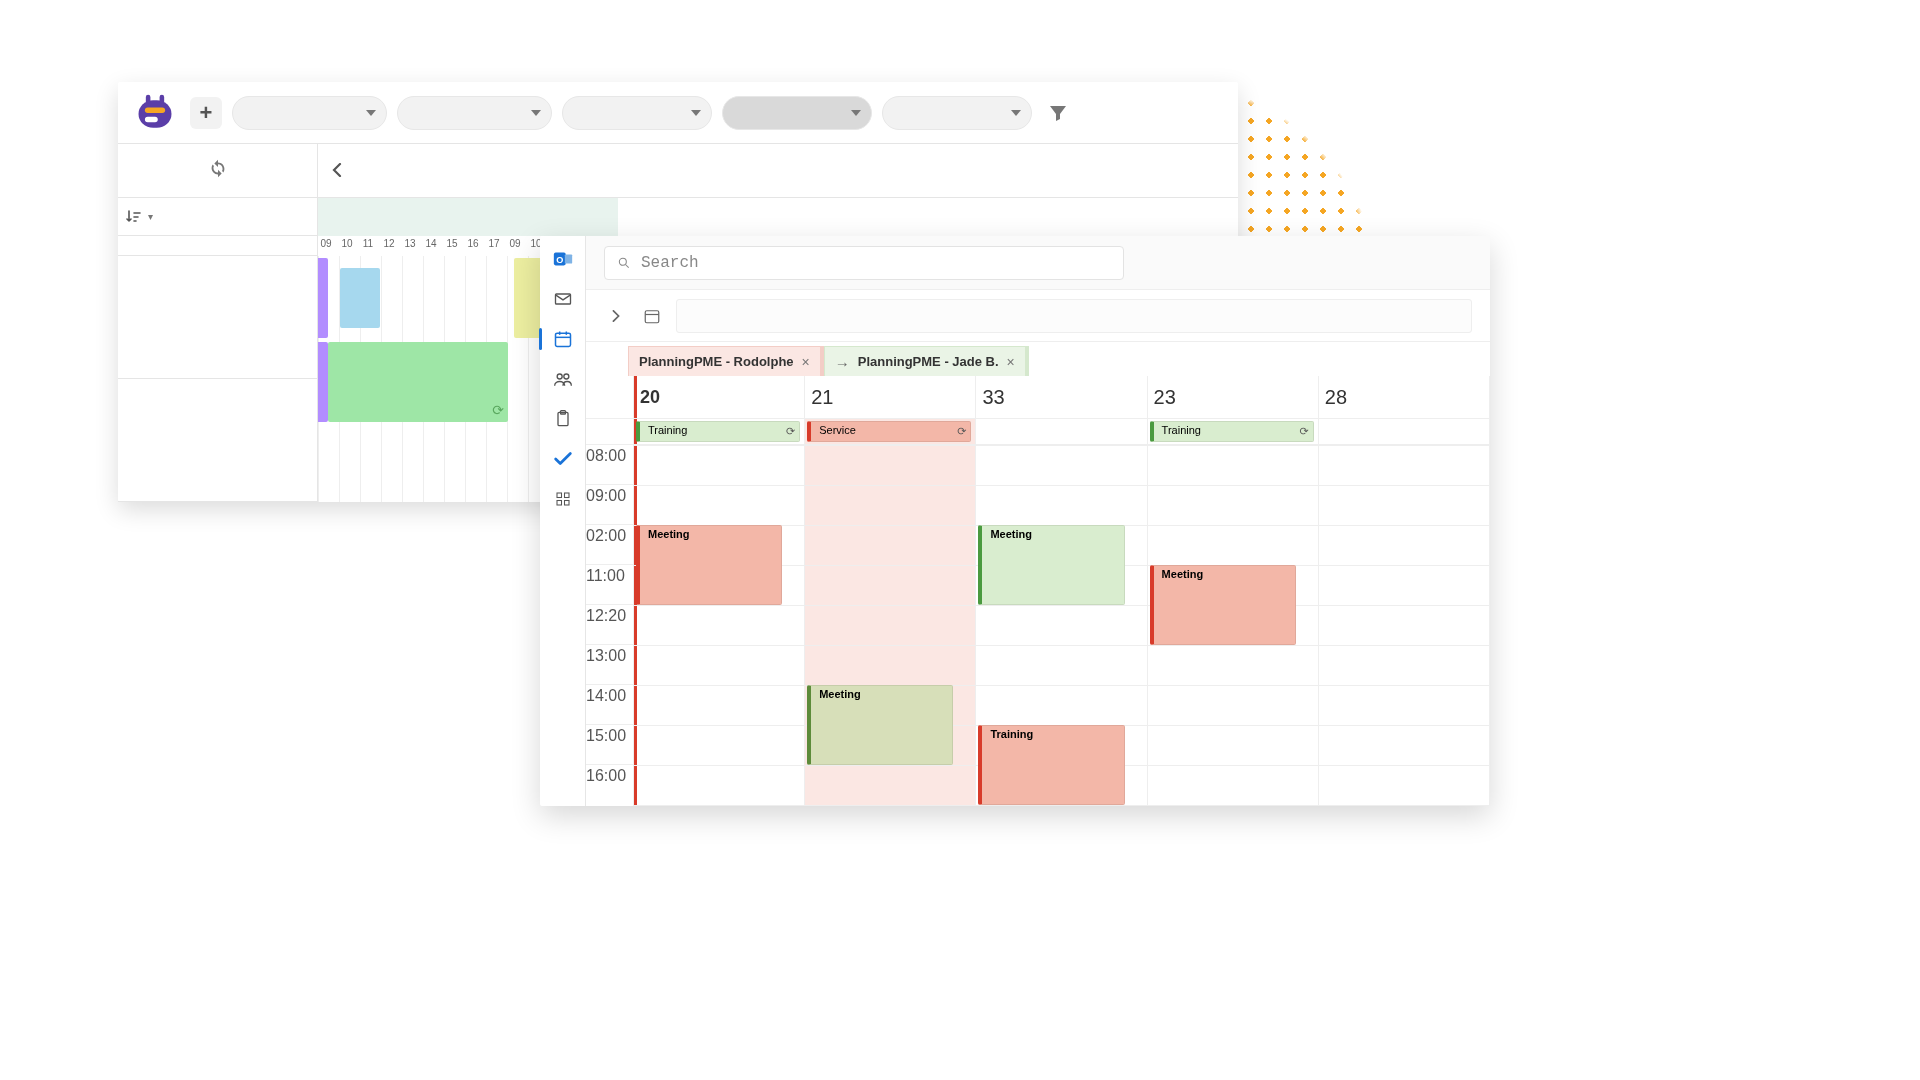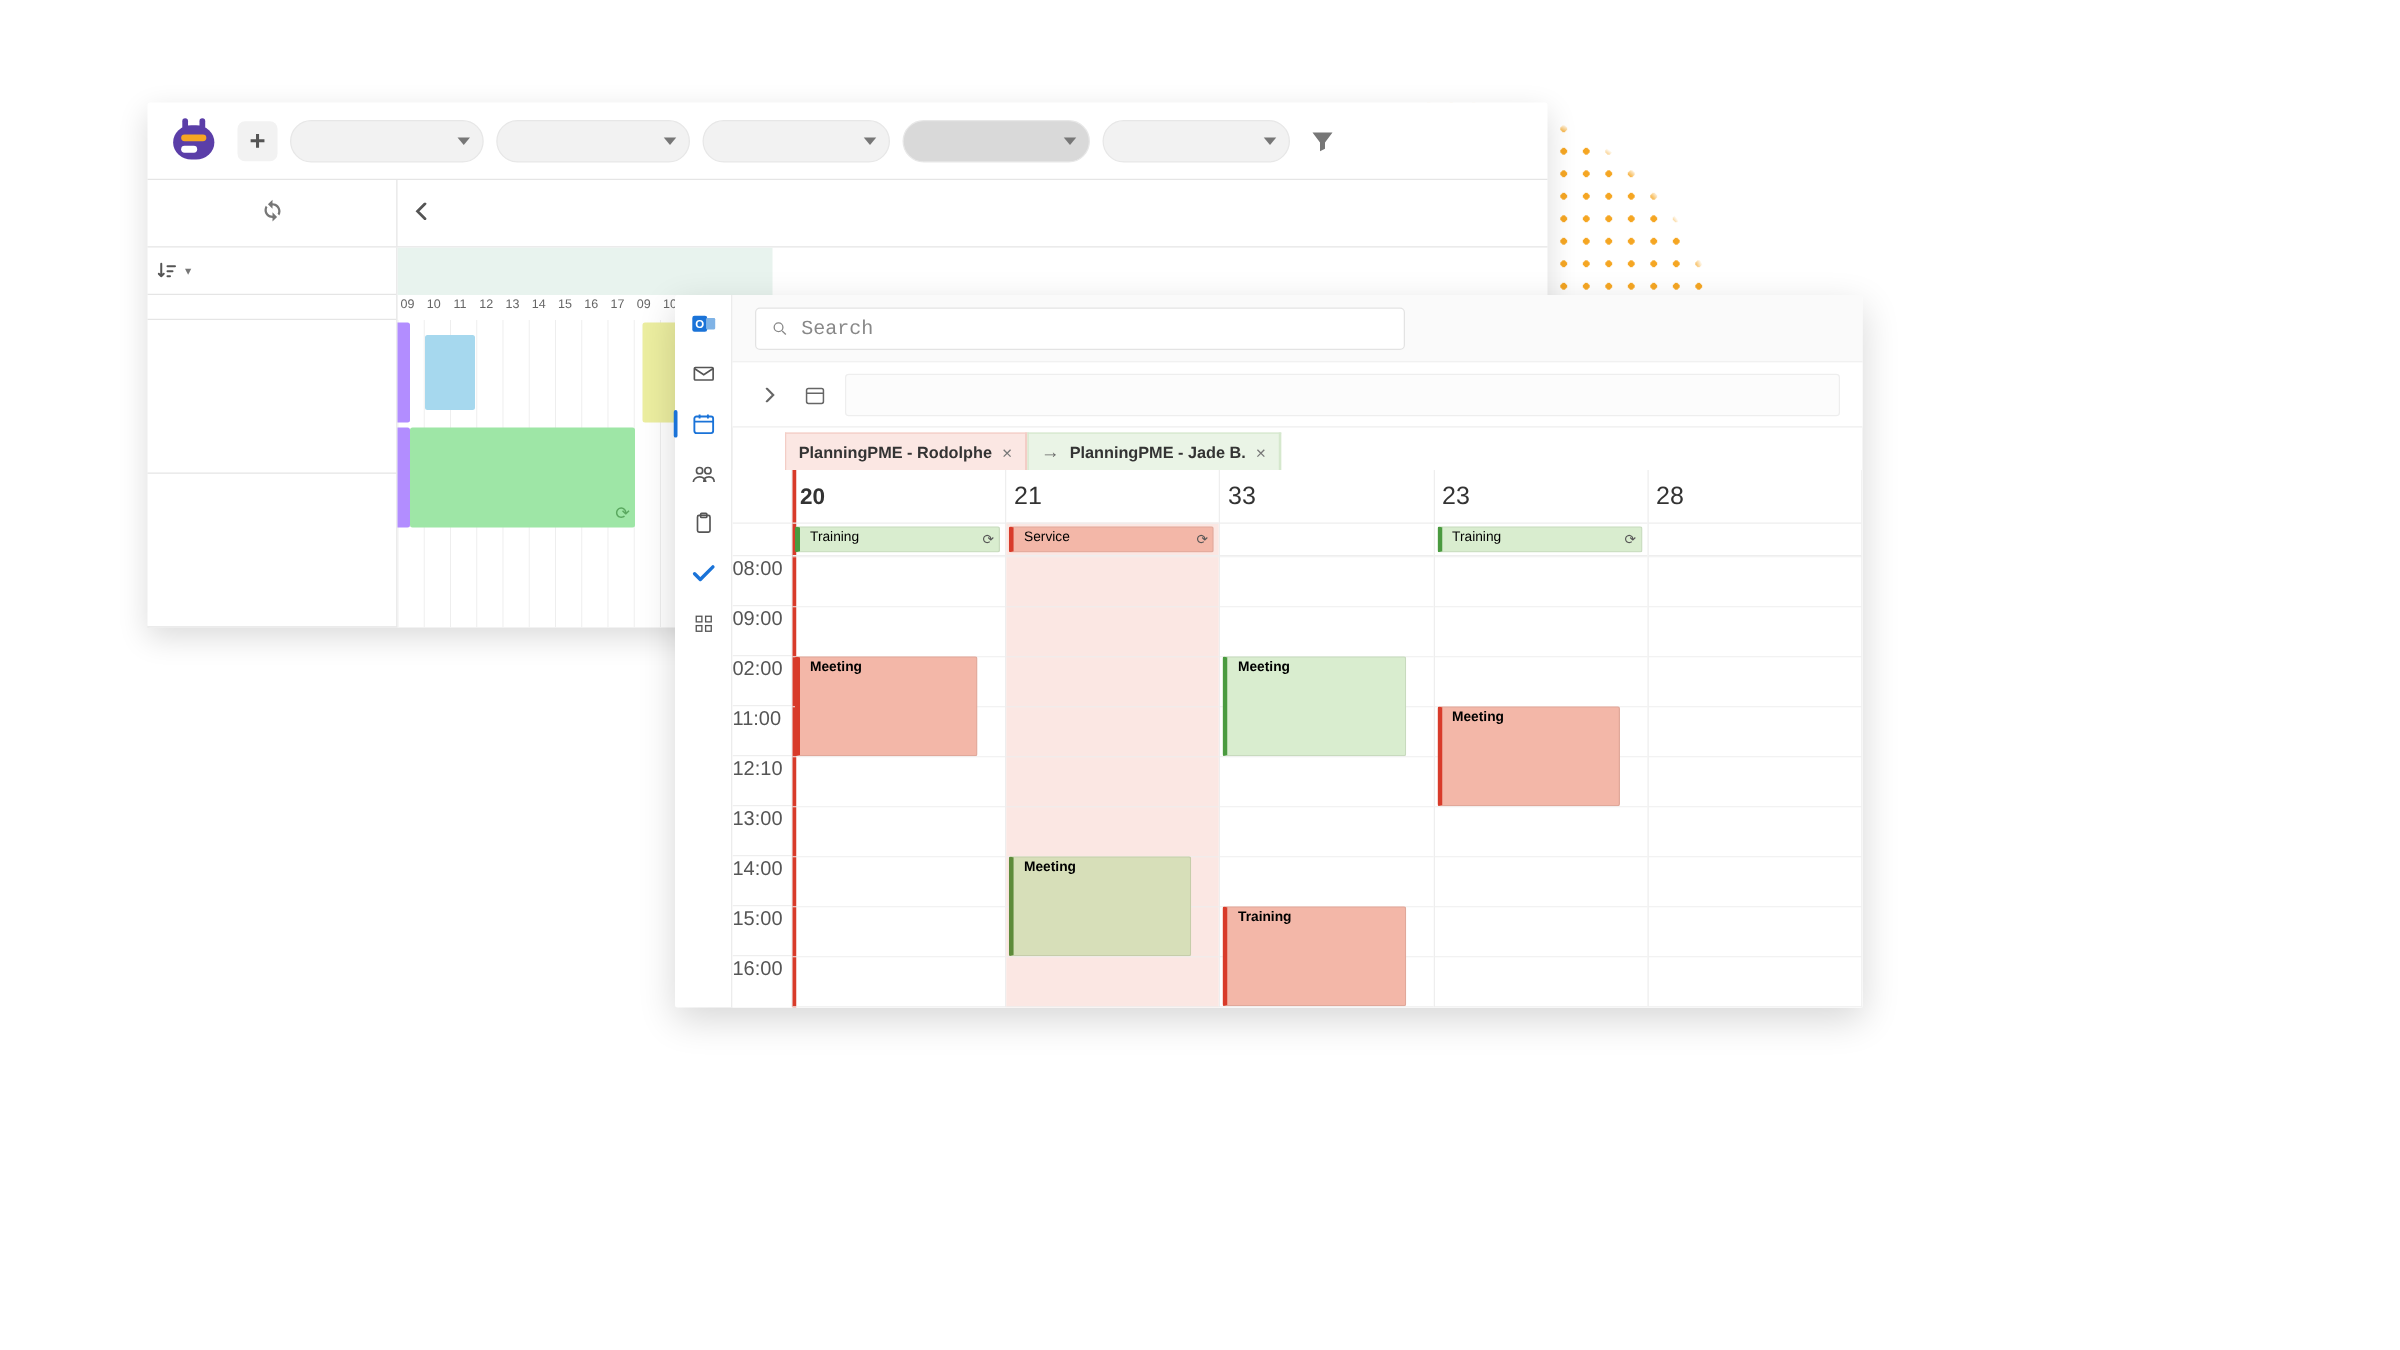--- a/index.html
+++ b/index.html
@@ -177,21 +177,21 @@
   }
   .ol-ghostbtn {
     flex:1; height:34px; border:1px solid #eee; border-radius:3px; background:#fcfcfc;
   }
 
   .ol-tabs {
     display:flex; gap:0; padding-left:42px; align-items:flex-end; height:34px;
   }
   .ol-tab {
     height:30px; display:flex; align-items:center; gap:8px; padding:0 10px;
-    font-size:13px; color:#333; border-top:1px solid #e0e0e0; border-left:1px solid #e0e0e0; border-right:2px solid #0ea5e9;
+    font-size:13px; color:#333; border-top:1px solid #e0e0e0; border-left:1px solid #e0e0e0; border-right:4px solid #0ea5e9;
     background:#fcfcfc; cursor:pointer; position:relative;
   }
   .ol-tab.red { background:#fbe7e3; border-color:#f3cdc6; }
   .ol-tab.green { background:#eaf4e6; border-color:#d5e8cd; }
   .ol-tab .tab-close { color:#777; font-size:14px; cursor:pointer; }
   .ol-tab .tab-arrow { color:#666; font-size:15px; }
   .ol-tab strong { font-weight:600; }
 
   .ol-calarea {
     flex:1; display:flex; overflow:hidden;
@@ -437,21 +437,21 @@
     </div>
 
     <div class="ol-calarea">
       <div class="ol-timecol">
         <div class="dayhead"></div>
         <div class="allday"></div>
         <div class="hourcell">08:00</div>
         <div class="hourcell">09:00</div>
         <div class="hourcell">02:00</div>
         <div class="hourcell">11:00</div>
-        <div class="hourcell">12:10</div>
+        <div class="hourcell">12:20</div>
         <div class="hourcell">13:00</div>
         <div class="hourcell">14:00</div>
         <div class="hourcell">15:00</div>
         <div class="hourcell">16:00</div>
       </div>
 
       <div class="daycols">
         <div class="daycol today">
           <div class="dayhead">
               <span>20</span>

